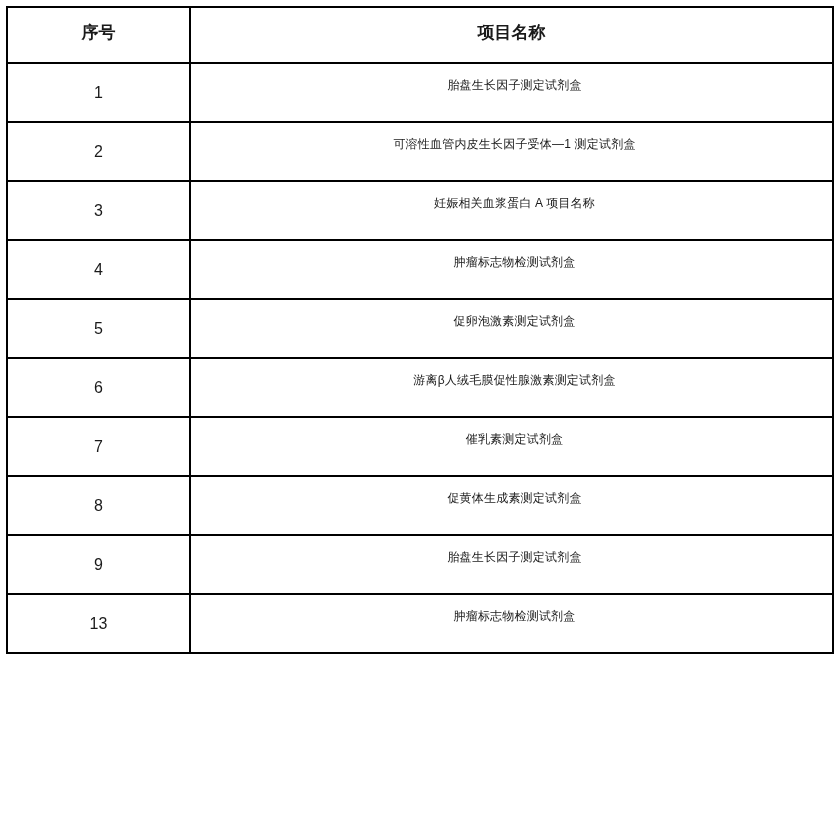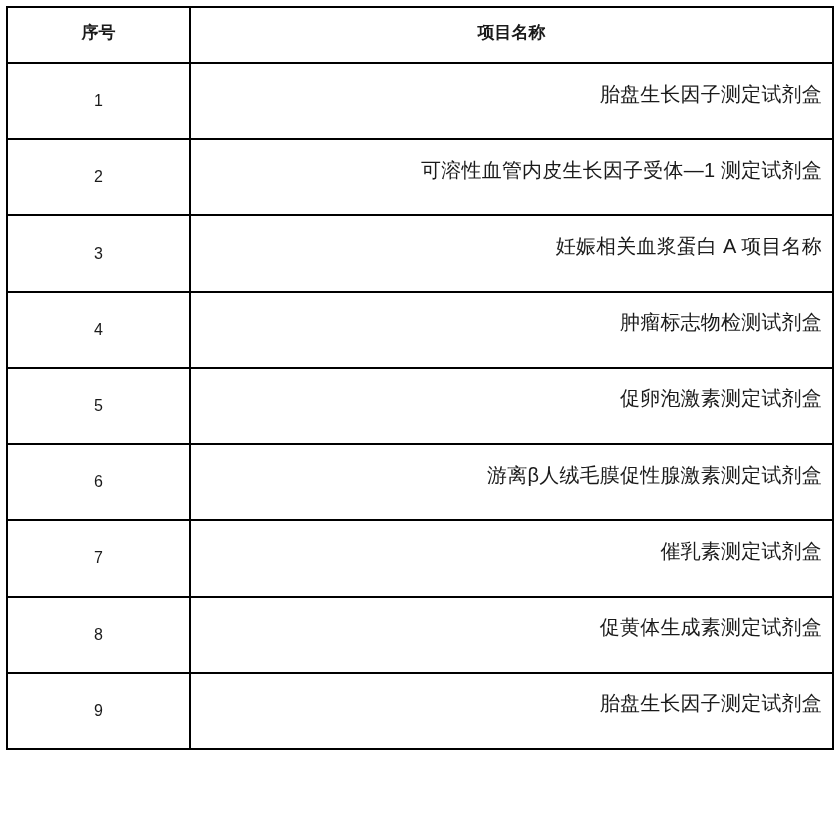--- a/index.html
+++ b/index.html
@@ -16,21 +16,21 @@
       position: relative;
       width: 837px;
       height: 837px;
       background: #ffffff;
     }
     table.doc-table {
       position: absolute;
       left: 6px;
       top: 6px;
       width: 826px;
-      height: 744px;
+      height: 623px;
       border-collapse: collapse;
       table-layout: fixed;
       background: #ffffff;
       padding-left: 33px;
     }
     table.doc-table th,
     table.doc-table td {
       border: 2px solid #000000;
       color: #1a1a1a;
       overflow: hidden;
@@ -47,23 +47,23 @@
       color: #000000;
     }
     tbody tr { height: 59px; }
     td.cell-index {
       text-align: center;
       vertical-align: middle;
       font-size: 16px;
       padding: 0;
     }
     td.cell-name {
-      text-align: right;
+      text-align: center;
       vertical-align: middle;
-      font-size: 20px;
+      font-size: 12px;
       padding: 0 10px 14px 16px;
       letter-spacing: 0.2px;
     }
   </style>
 </head>
 <body>
 
 <div class="page">
   <table class="doc-table">
     <colgroup>
@@ -118,15 +118,19 @@
   </tr>
 
   <tr>
     <td class="cell-index">9</td>
     <td class="cell-name">胎盘生长因子测定试剂盒</td>
   </tr>
 
 
 
 
+  <tr>
+    <td class="cell-index">13</td>
+    <td class="cell-name">肿瘤标志物检测试剂盒</td>
+  </tr>
 </tbody>
   </table>
 </div>
 
 </body></html>

